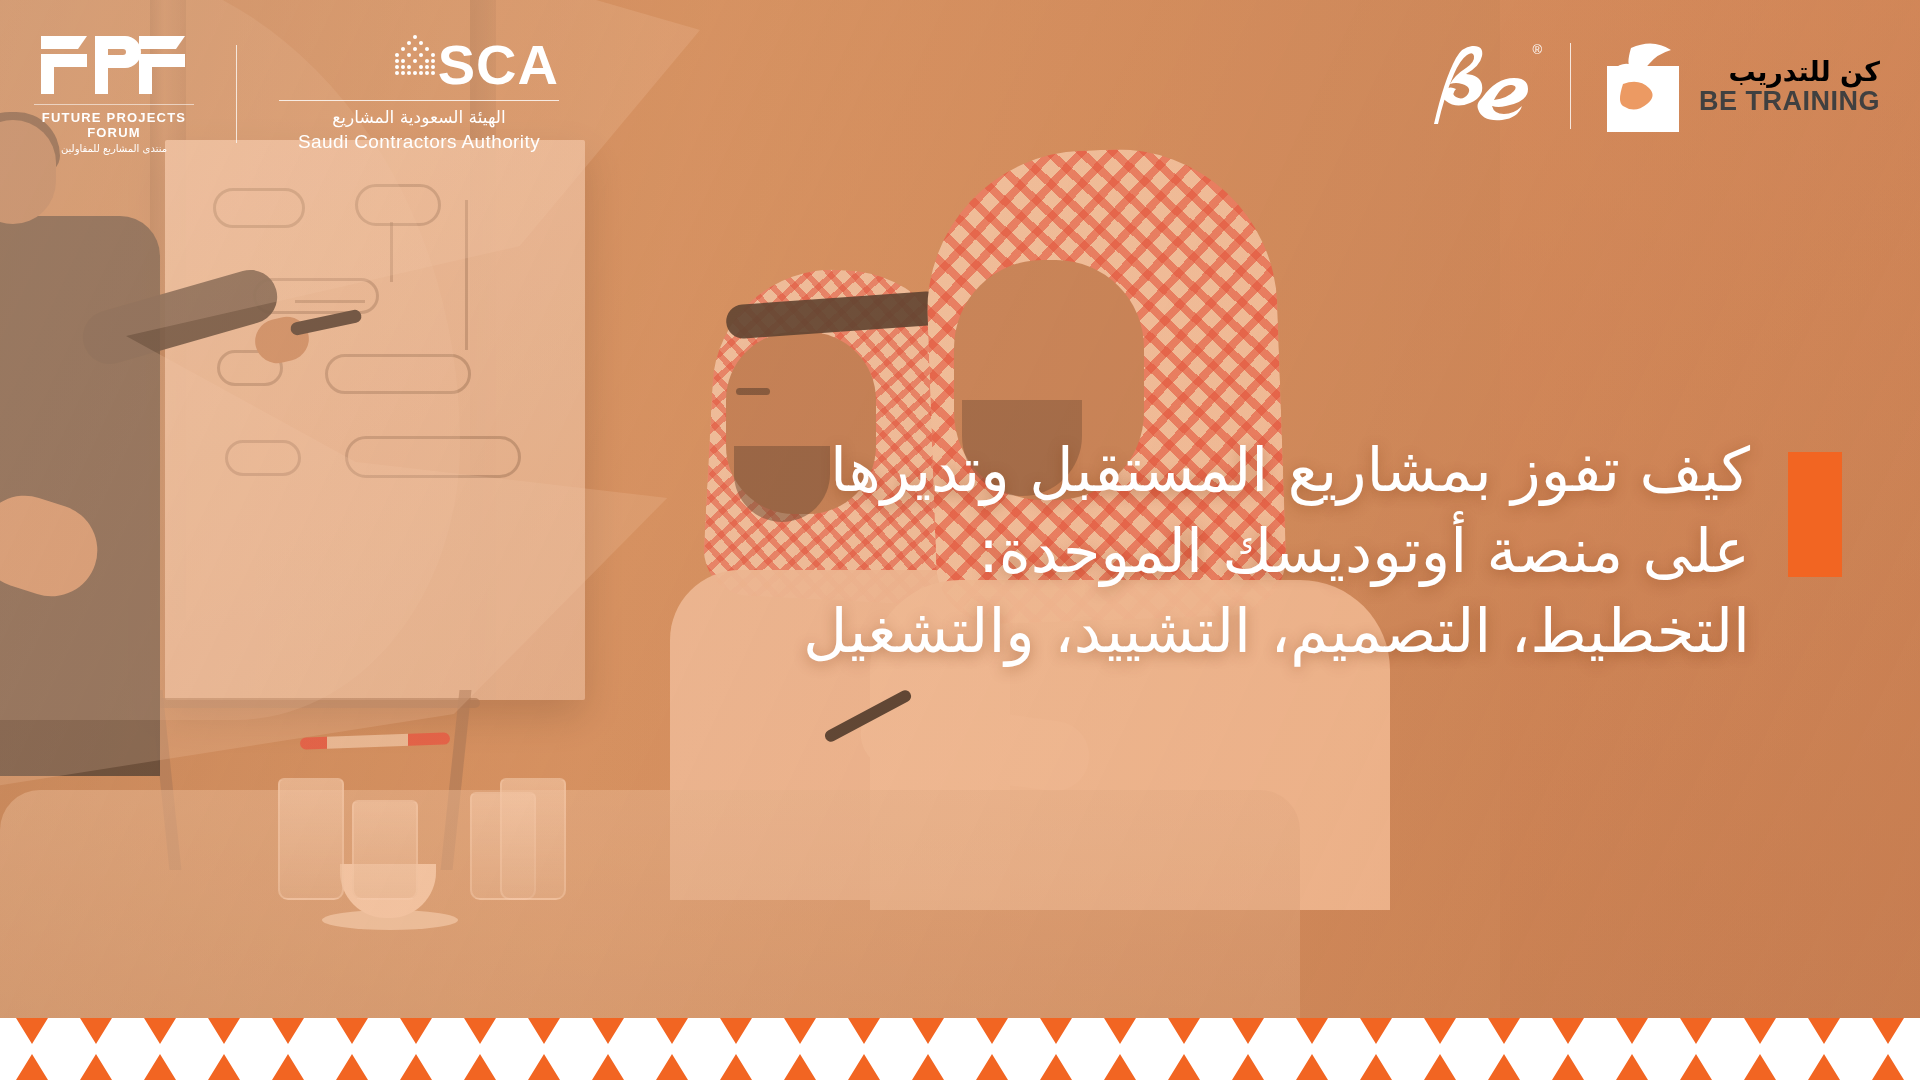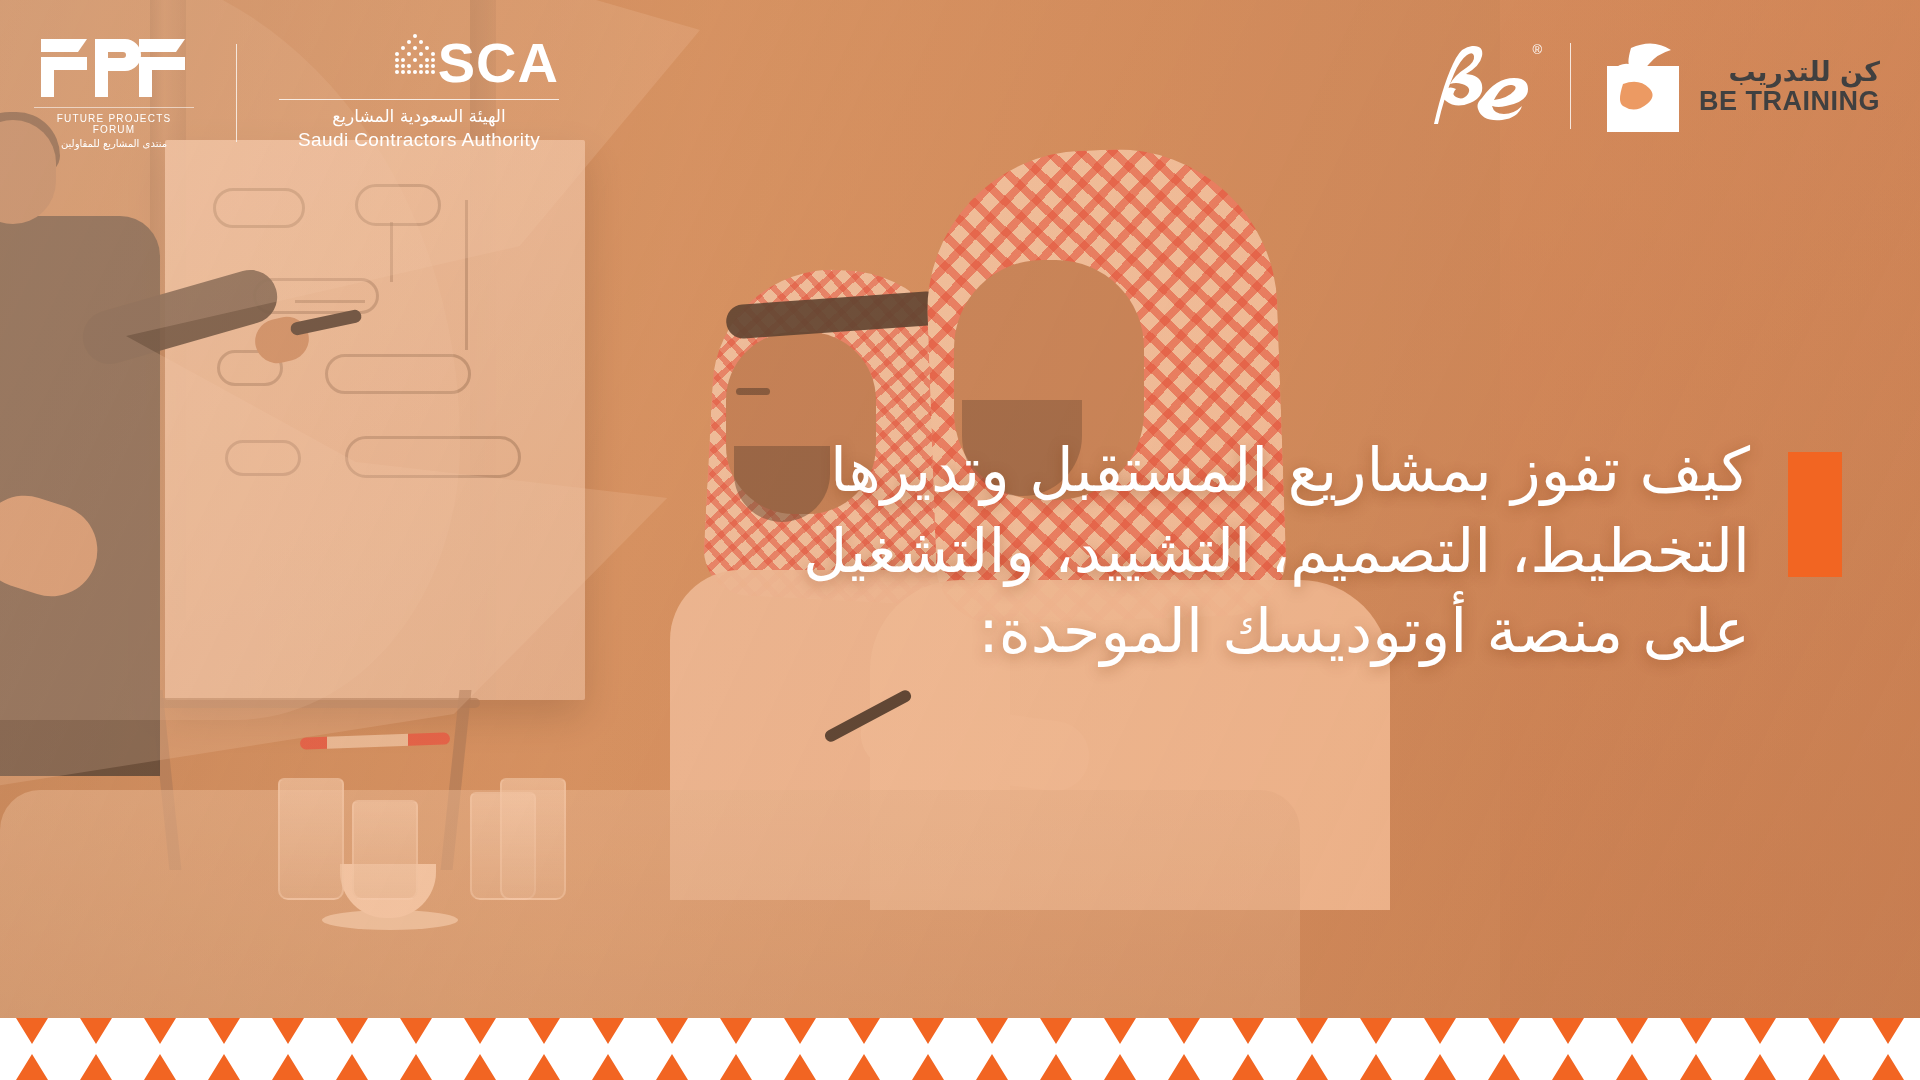--- a/index.html
+++ b/index.html
@@ -229,33 +229,33 @@
     color:#fff;font-size:19px;letter-spacing:.4px;text-align:center;direction:ltr;
     font-family:"Liberation Sans",sans-serif;margin-top:2px;
   }
 
   .vdiv{width:1px;height:98px;background:rgba(255,255,255,.75);margin:0 42px;}
 
   .fpf{position:relative;width:160px;text-align:center;}
   .fpf .glyph{height:62px;display:block;margin:0 auto;}
   .fpf .rule{height:1px;background:rgba(255,255,255,.55);margin:8px 0 5px;}
   .fpf .en{
-    color:#fff;font-size:10px;font-weight:400;letter-spacing:1.2px;direction:ltr;
+    color:#fff;font-size:13px;font-weight:700;letter-spacing:1.2px;direction:ltr;
     font-family:"Liberation Sans",sans-serif;
   }
   .fpf .ar{
     color:#fff;font-size:10px;letter-spacing:.6px;direction:rtl;margin-top:3px;
     font-family:"DejaVu Sans",sans-serif;
   }
 
   .logos-right{position:absolute;right:40px;top:4px;display:flex;align-items:center;}
   .betr{display:flex;align-items:center;gap:14px;}
   .betr .txt{text-align:right;}
   .betr .ar{
-    color:#404040;font-size:27px;font-weight:700;direction:rtl;letter-spacing:1px;
+    color:#000000;font-size:27px;font-weight:700;direction:rtl;letter-spacing:1px;
     font-family:"DejaVu Sans",sans-serif;line-height:1.15;
   }
   .betr .en{
     color:#404040;font-size:27px;font-weight:700;direction:ltr;letter-spacing:.5px;
     font-family:"Liberation Sans",sans-serif;line-height:1.1;
   }
   .betr .kun{width:84px;height:92px;}
   .rdiv{width:1px;height:86px;background:rgba(255,255,255,.8);margin:0 30px;}
   .bemark{position:relative;width:120px;height:96px;}
   .bemark .reg{
@@ -442,22 +442,22 @@
         </svg>
         <span class="reg">®</span>
       </div>
 
     </div>
   </div>
 
   <div class="headline">
     <div class="accent-bar"></div>
     <div class="line">كيف تفوز بمشاريع المستقبل وتديرها</div>
+    <div class="line">على منصة أوتوديسك الموحدة:</div>
     <div class="line">التخطيط، التصميم، التشييد، والتشغيل</div>
-    <div class="line">على منصة أوتوديسك الموحدة:</div>
   </div>
 
   <div class="bottom-band"></div>
   <svg class="zig" viewBox="0 0 1920 62" preserveAspectRatio="none">
     <defs>
       <pattern id="zz" width="64" height="62" patternUnits="userSpaceOnUse">
         <path d="M0 0 L16 0 L32 26 L48 0 L64 0 L64 62 L48 62 L32 36 L16 62 L0 62 Z" fill="#ffffff"></path>
         <path d="M0 34 L10 48 L0 62 Z" fill="#ffffff"></path>
         <path d="M64 34 L54 48 L64 62 Z" fill="#ffffff"></path>
       </pattern>

